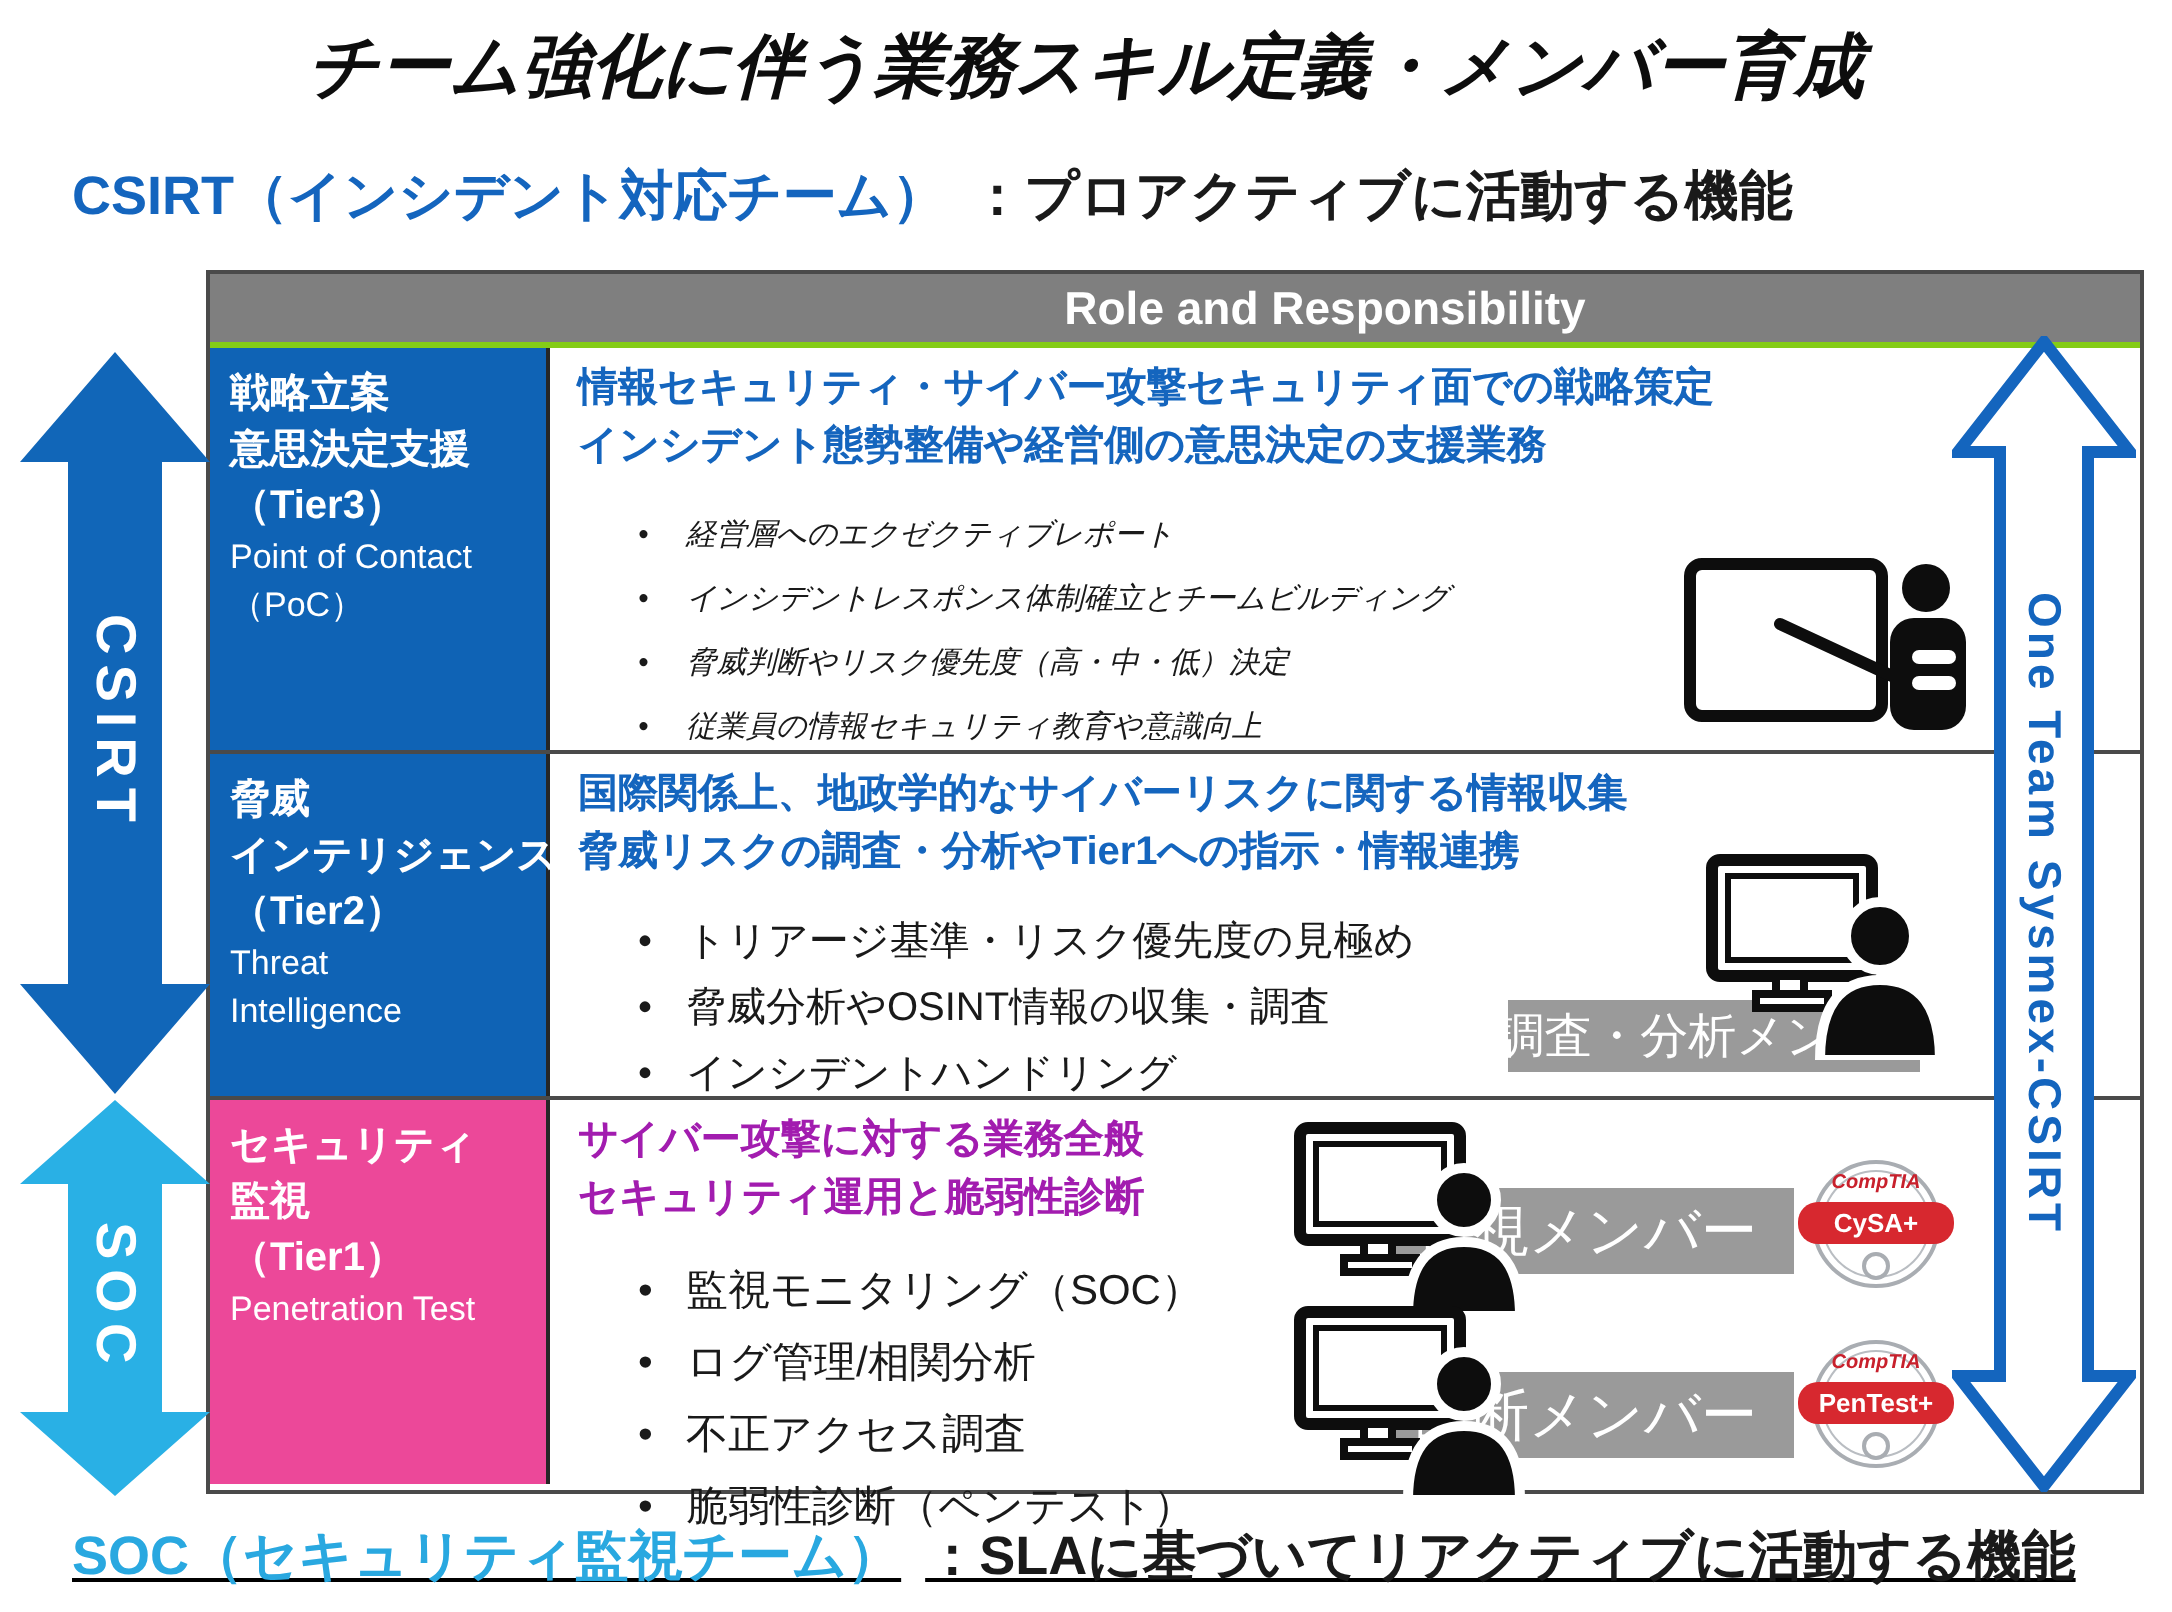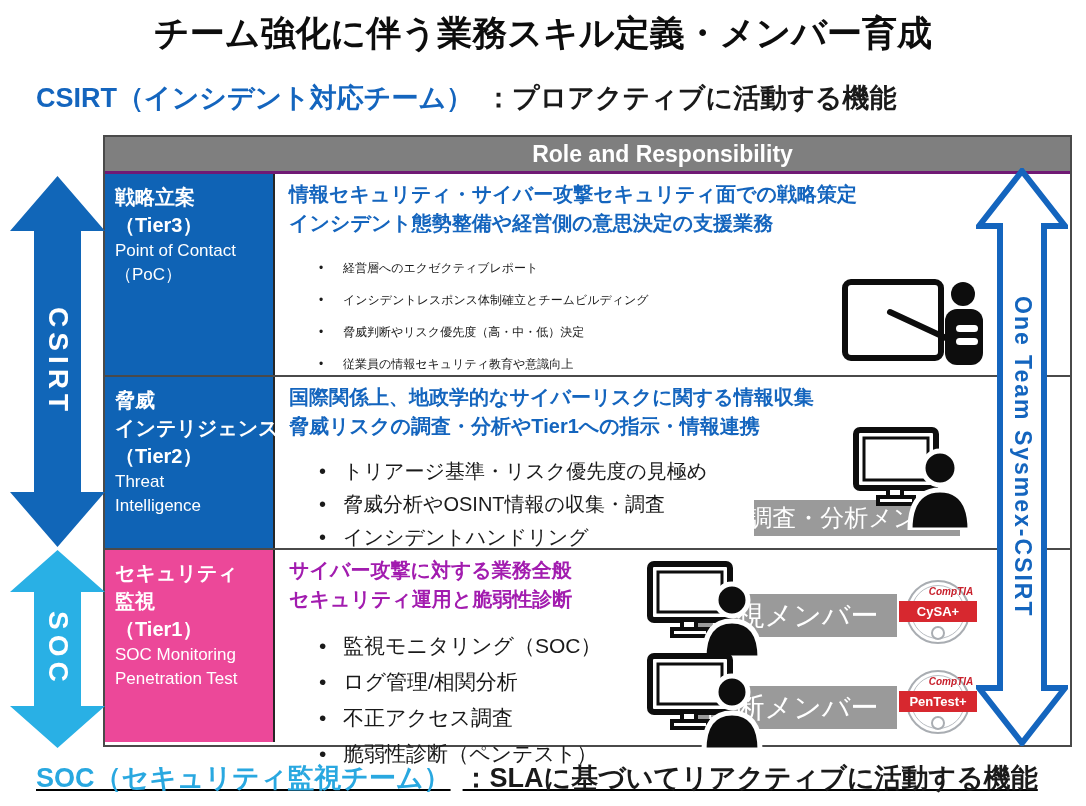--- a/index.html
+++ b/index.html
@@ -1,53 +1,53 @@
 <!DOCTYPE html>
 <html><head>
 <meta charset="utf-8">
 <style>
   html,body{margin:0;padding:0;background:#fff;}
   body{font-family:"Liberation Sans","DejaVu Sans",sans-serif;}
   .stage{position:relative;width:1086px;height:806px;background:#fff;overflow:hidden;}
 
   
   .main-title{position:absolute;top:10px;left:0;width:100%;text-align:center;
-    font-size:35px;font-weight:bold;color:#0d0d0d;letter-spacing:0px;}
+    font-size:35px;font-weight:bold;color:#0d0d0d;letter-spacing:0px;font-style:italic;}
   .caption{position:absolute;left:36px;font-size:27px;font-weight:bold;white-space:nowrap;}
   .caption.top{top:80px;}
   .caption.bottom{top:760px;text-decoration:underline;}
   .caption .team-blue{color:#1465BE;}
   .caption .team-cyan{color:#29A8E0;}
   .caption .desc{color:#1a1a1a;font-weight:600;margin-left:12px;}
 
   
   .rr-table{position:absolute;left:103px;top:135px;width:969px;height:612px;
     border:2px solid #4a4a4a;box-sizing:border-box;background:#fff;}
-  .rr-head{height:37px;background:#7F7F7F;border-bottom:3px solid #701a75;
+  .rr-head{height:37px;background:#7F7F7F;border-bottom:3px solid #84cc16;
     color:#fff;font-size:23px;font-weight:bold;display:flex;align-items:center;
     justify-content:center;padding-left:150px;box-sizing:border-box;}
   .rr-row{display:flex;box-sizing:border-box;border-bottom:2px solid #4a4a4a;}
   .rr-row:last-child{border-bottom:none;}
   .row-t3{height:203px;}
   .row-t2{height:173px;}
   .row-t1{height:192px;}
   .cell-left{width:170px;box-sizing:border-box;border-right:2px solid #262626;
     color:#fff;padding:9px 6px 0 10px;flex:none;}
   .bg-deep{background:#0F63B5;}
   .bg-cyan{background:#ec4899;}
   .tl{font-size:20px;font-weight:bold;line-height:28px;white-space:nowrap;}
   .tl.sub{font-size:17px;font-weight:normal;line-height:24px;}
   .cell-right{flex:1;padding:6px 0 0 14px;box-sizing:border-box;position:relative;}
   .row-heading{font-weight:bold;line-height:29px;font-size:20px;white-space:nowrap;}
   .hd-blue{color:#1465BE;}
   .hd-cyan{color:#a21caf;}
   ul.bullets{list-style:none;margin:14px 0 0 0;padding:0 0 0 30px;}
   ul.bullets li{position:relative;padding-left:24px;color:#1a1a1a;white-space:nowrap;}
   ul.bullets li::before{content:"\2022";position:absolute;left:0;top:0;color:#1a1a1a;}
-  .row-t3 ul.bullets li{font-size:12px;line-height:32px;}
+  .row-t3 ul.bullets li{font-size:15px;line-height:32px;font-style:italic;}
   .row-t2 ul.bullets li{font-size:20px;line-height:33px;}
   .row-t1 ul.bullets li{font-size:21px;line-height:36px;}
 
   
   .arrow-wrap{position:absolute;}
   .arrow-wrap svg{display:block;}
   .arrow-text{position:absolute;left:0;top:0;width:100%;height:100%;
     display:flex;align-items:center;justify-content:center;
     writing-mode:vertical-rl;font-weight:bold;white-space:nowrap;}
   .arrow-text.white{color:#fff;font-size:28px;letter-spacing:5px;}
@@ -62,45 +62,46 @@
 
   
   .pict{position:absolute;z-index:2;}
 
   
   .badge{position:absolute;width:78px;height:84px;z-index:2;}
   .badge .ring{position:absolute;left:7px;top:6px;width:64px;height:64px;border:2px solid #a9adb2;
     border-radius:50%;box-sizing:border-box;background:#fff;}
   .badge .ring-inner{position:absolute;left:12px;top:11px;width:54px;height:54px;
     border:1px solid #b9bdc2;border-radius:50%;box-sizing:border-box;}
-  .badge .brand{position:absolute;left:13px;top:12px;width:100%;text-align:center;
+  .badge .brand{position:absolute;left:0;top:12px;width:100%;text-align:center;
     color:#C8202C;font-size:10px;font-weight:bold;font-style:italic;z-index:3;}
   .badge .banner{position:absolute;left:0;top:27px;width:78px;height:21px;background:#D7282F;
     color:#fff;font-weight:bold;font-size:13px;display:flex;align-items:center;justify-content:center;
-    border-radius:0;z-index:3;white-space:nowrap;}
+    border-radius:10px;z-index:3;white-space:nowrap;}
   .badge .emblem{position:absolute;left:32px;top:52px;width:14px;height:14px;
     border:2px solid #a9adb2;border-radius:50%;box-sizing:border-box;z-index:3;background:#fff;}
 </style>
 </head>
 <body>
 
 <div class="stage">
 
   <div class="main-title">チーム強化に伴う業務スキル定義・メンバー育成</div>
 
   <div class="caption top">
     <span class="team-blue">CSIRT（インシデント対応チーム）</span><span class="desc">：プロアクティブに活動する機能</span>
   </div>
 
   <div class="rr-table">
     <div class="rr-head">Role and Responsibility</div>
 
     <div class="rr-row row-t3">
       <div class="cell-left bg-deep">
         <div class="tl">戦略立案</div>
+        <div class="tl">意思決定支援</div>
         <div class="tl">（Tier3）</div>
         <div class="tl sub">Point of Contact</div>
         <div class="tl sub">（PoC）</div>
       </div>
       <div class="cell-right">
         <div class="row-heading hd-blue">
           <div>情報セキュリティ・サイバー攻撃セキュリティ面での戦略策定</div>
           <div>インシデント態勢整備や経営側の意思決定の支援業務</div>
         </div>
         <ul class="bullets">
@@ -131,21 +132,20 @@
           <li>インシデントハンドリング</li>
         </ul>
       </div>
     </div>
 
     <div class="rr-row row-t1">
       <div class="cell-left bg-cyan">
         <div class="tl">セキュリティ</div>
         <div class="tl">監視</div>
         <div class="tl">（Tier1）</div>
-        <div class="tl sub">SOC Monitoring</div>
         <div class="tl sub">Penetration Test</div>
       </div>
       <div class="cell-right">
         <div class="row-heading hd-cyan">
           <div>サイバー攻撃に対する業務全般</div>
           <div>セキュリティ運用と脆弱性診断</div>
         </div>
         <ul class="bullets">
           <li>監視モニタリング（SOC）</li>
           <li>ログ管理/相関分析</li>

